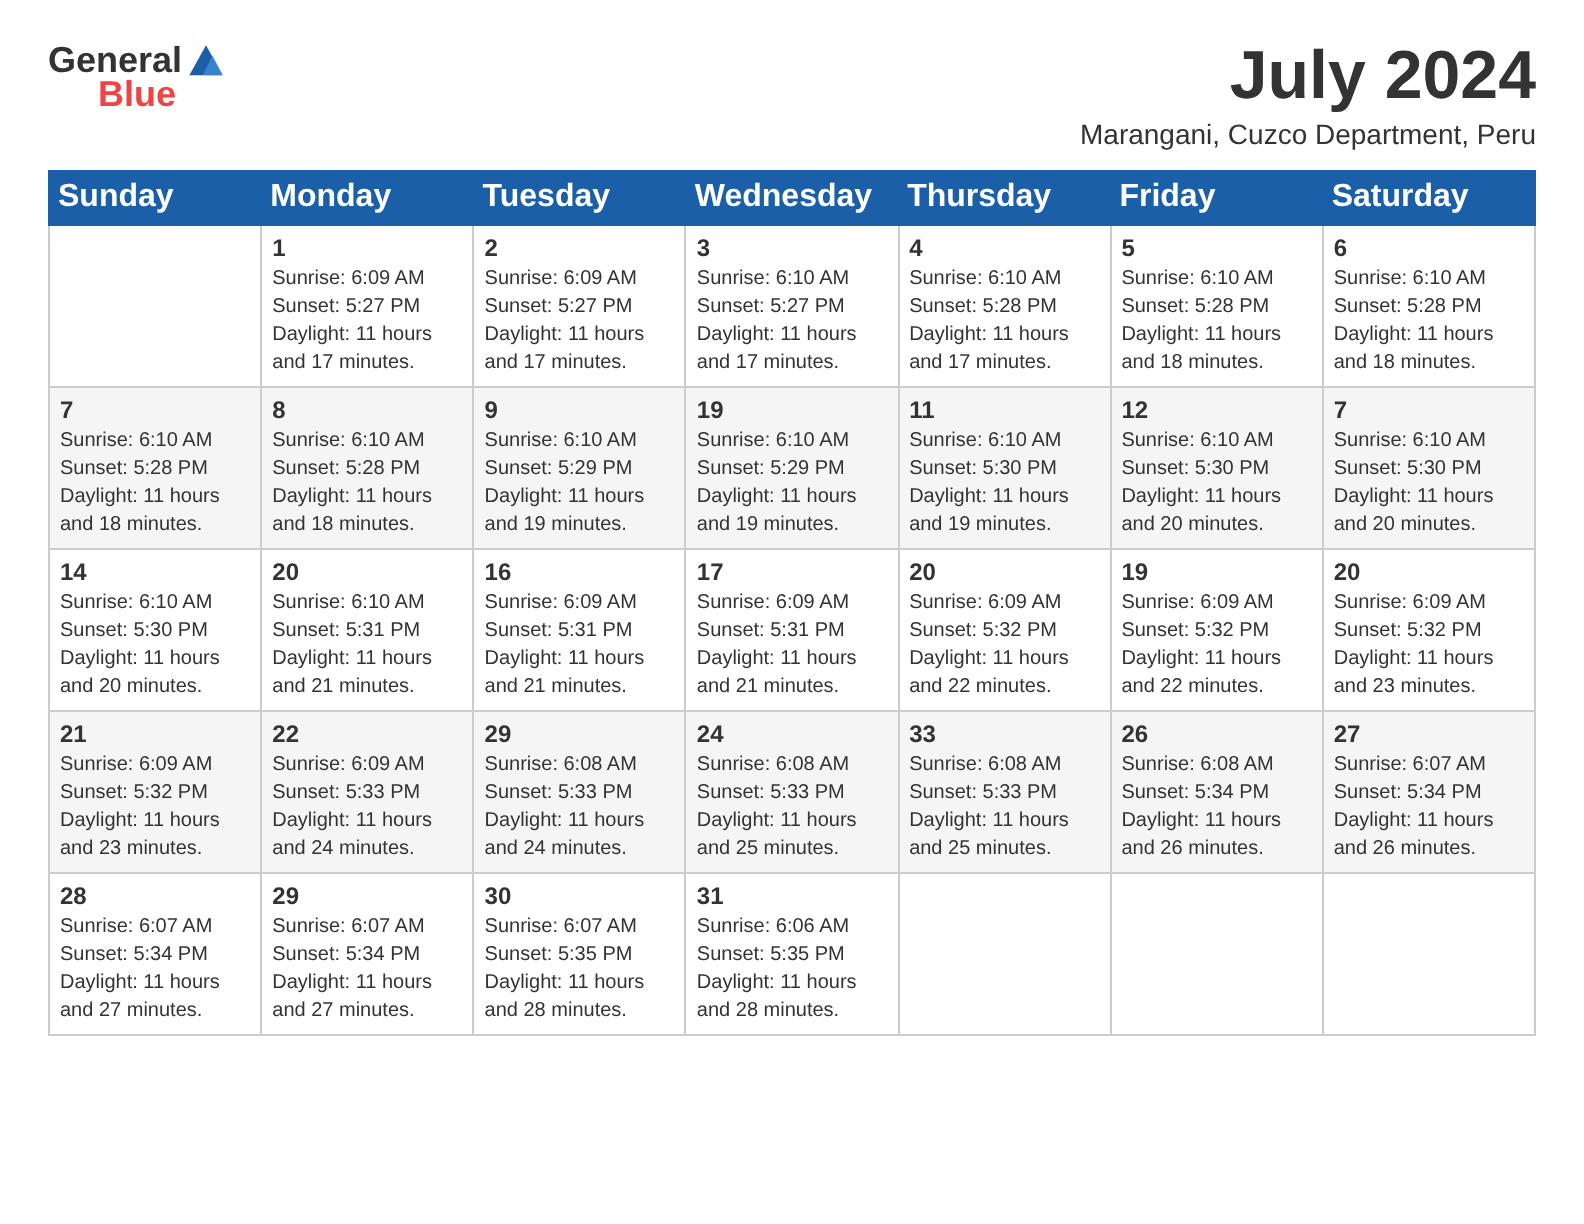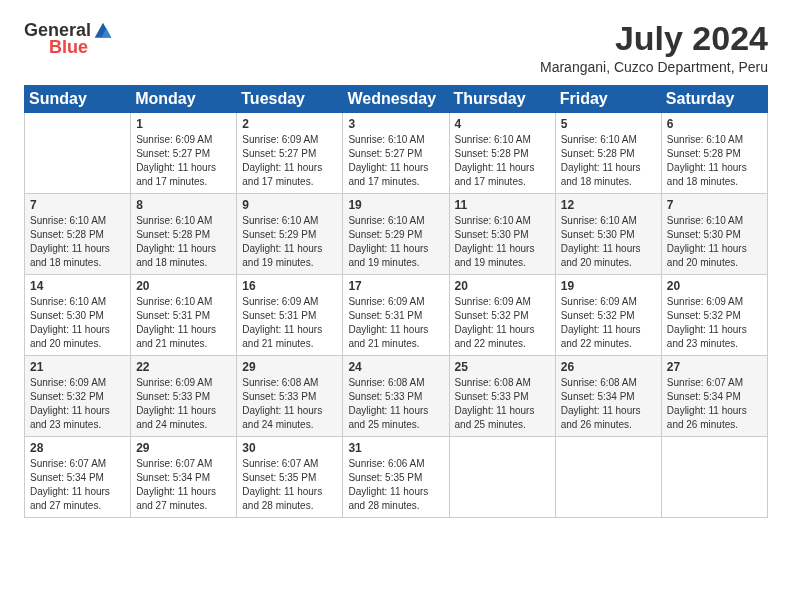--- a/index.html
+++ b/index.html
@@ -225,21 +225,21 @@
         </td>
         <td>
           <span class="day-number">29</span>
           <div class="day-info">Sunrise: 6:08 AM<br>Sunset: 5:33 PM<br>Daylight: 11 hours<br>and 24 minutes.</div>
         </td>
         <td>
           <span class="day-number">24</span>
           <div class="day-info">Sunrise: 6:08 AM<br>Sunset: 5:33 PM<br>Daylight: 11 hours<br>and 25 minutes.</div>
         </td>
         <td>
-          <span class="day-number">25</span>
+          <span class="day-number">33</span>
           <div class="day-info">Sunrise: 6:08 AM<br>Sunset: 5:33 PM<br>Daylight: 11 hours<br>and 25 minutes.</div>
         </td>
         <td>
           <span class="day-number">26</span>
           <div class="day-info">Sunrise: 6:08 AM<br>Sunset: 5:34 PM<br>Daylight: 11 hours<br>and 26 minutes.</div>
         </td>
         <td>
           <span class="day-number">27</span>
           <div class="day-info">Sunrise: 6:07 AM<br>Sunset: 5:34 PM<br>Daylight: 11 hours<br>and 26 minutes.</div>
         </td>

